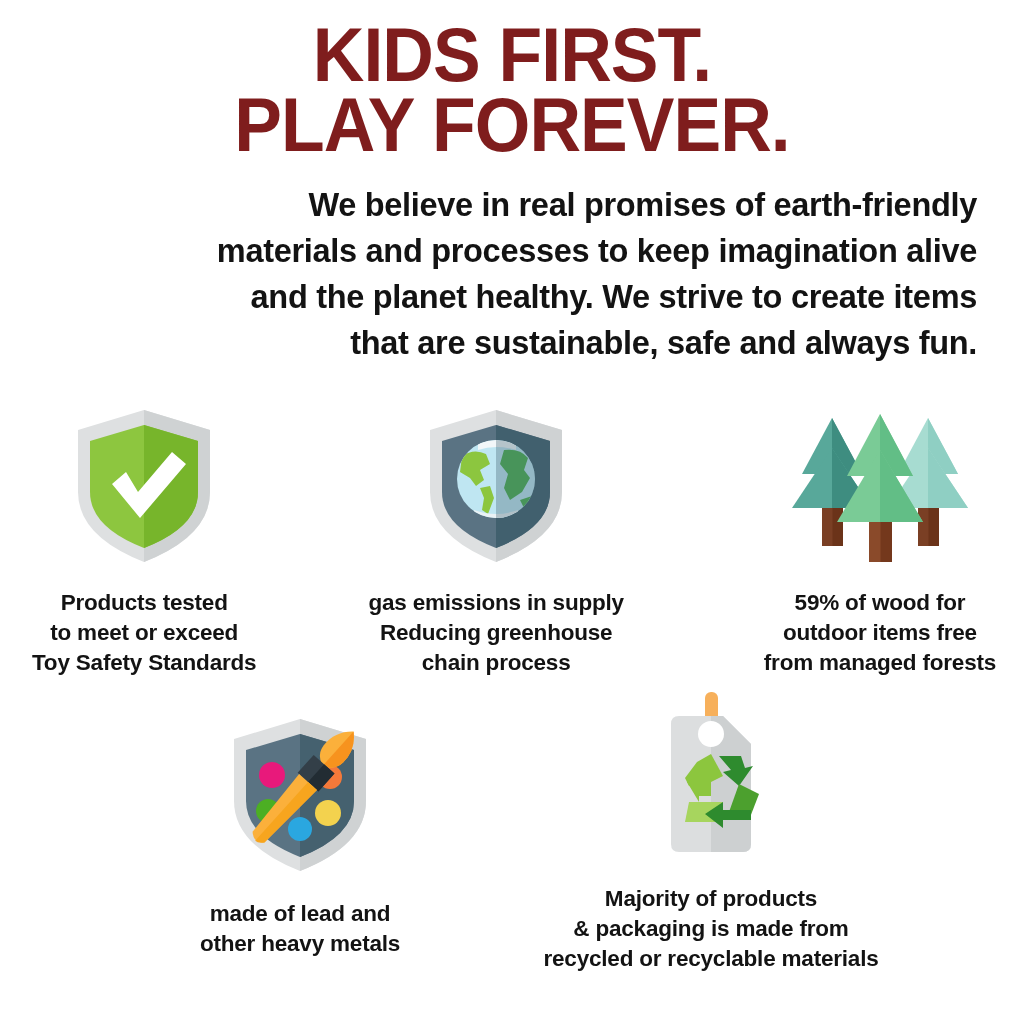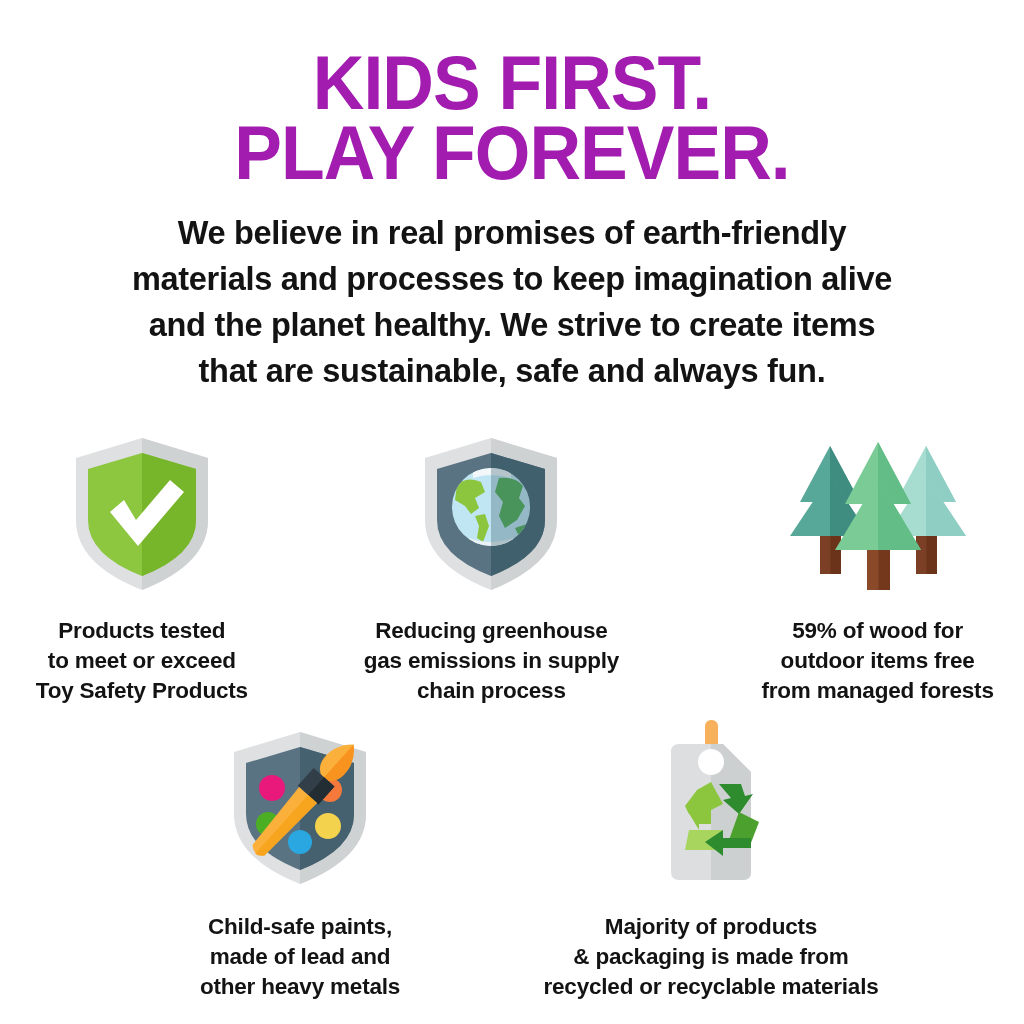--- a/index.html
+++ b/index.html
@@ -18,41 +18,41 @@
     position: relative;
     width: 1024px;
     height: 1024px;
     background: #ffffff;
     box-sizing: border-box;
   }
 
   
   .headline {
     text-align: center;
-    padding-top: 48px;
+    padding-top: 20px;
     line-height: 0.92;
-    color: #a21caf;
+    color: #7f1d1d;
     font-weight: 800;
     font-size: 76px;
     letter-spacing: -1.0px;
     font-stretch: condensed;
     font-family: "Liberation Sans Narrow", "Liberation Sans", sans-serif;
   }
   .headline .hl-line {
     display: block;
     transform: scaleX(0.94);
     transform-origin: center;
     white-space: nowrap;
   }
 
   
   .lede {
     margin: 22px auto 0 auto;
     width: 930px;
-    text-align: center;
+    text-align: right;
     font-size: 32.5px;
     font-weight: 700;
     line-height: 1.42;
     color: #131313;
     letter-spacing: -0.3px;
   }
   .lede .ld-line { display: block; white-space: nowrap; }
 
   
   .row {
@@ -133,21 +133,21 @@
           <g clip-path="url(#shInner1)">
             <rect x="84" y="0" width="90" height="168" fill="#77B52B"></rect>
           </g>
 
           <path d="M52 84 L66 72 L78 92 L112 52 L126 64 L80 118 Z" fill="#FFFFFF"></path>
         </svg>
       </div>
       <div class="caption">
         <span class="cp-line">Products tested</span>
         <span class="cp-line">to meet or exceed</span>
-        <span class="cp-line">Toy Safety Products</span>
+        <span class="cp-line">Toy Safety Standards</span>
       </div>
     </div>
 
     <div class="cell">
       <div class="art">
         <svg width="168" height="168" viewBox="0 0 168 168">
           <defs>
             <clipPath id="shOuter2">
               <path d="M84 10 L150 30 L150 92 Q150 136 84 162 Q18 136 18 92 L18 30 Z"></path>
             </clipPath>
@@ -176,22 +176,22 @@
             <path d="M108 100 L120 96 L124 106 L114 112 Z" fill="#4CAF50"></path>
 
             <path d="M66 44 Q84 36 104 44 L104 50 Q84 44 66 50 Z" fill="#F2F7F9"></path>
             <path d="M62 110 Q84 118 106 110 L106 118 Q84 124 62 118 Z" fill="#EAF2F5"></path>
 
             <rect x="84" y="36" width="44" height="88" fill="#41606E" opacity="0.34"></rect>
           </g>
         </svg>
       </div>
       <div class="caption">
+        <span class="cp-line">gas emissions in supply</span>
         <span class="cp-line">Reducing greenhouse</span>
-        <span class="cp-line">gas emissions in supply</span>
         <span class="cp-line">chain process</span>
       </div>
     </div>
 
     <div class="cell cell-wide">
       <div class="art">
         <svg width="220" height="168" viewBox="0 0 220 168">
 
           <rect x="52" y="106" width="21" height="40" fill="#7A3F24"></rect>
           <rect x="62.5" y="106" width="10.5" height="40" fill="#6B3319"></rect>
@@ -265,21 +265,20 @@
 
             <rect x="70" y="54" width="28" height="24" fill="#333F48"></rect>
             <rect x="84" y="54" width="14" height="24" fill="#222C33"></rect>
 
             <path d="M72 78 L96 78 L92 152 Q84 160 76 152 Z" fill="#FBB03B"></path>
             <path d="M84 78 L96 78 L92 152 Q88 157 84 157 Z" fill="#F7A51E"></path>
           </g>
         </svg>
       </div>
       <div class="caption">
-        <span class="cp-line">Child-safe paints,</span>
         <span class="cp-line">made of lead and</span>
         <span class="cp-line">other heavy metals</span>
       </div>
     </div>
 
     <div class="cell cell-wide">
       <div class="art">
         <svg width="168" height="178" viewBox="0 0 168 178">
           <defs>
             <clipPath id="tagClip">

